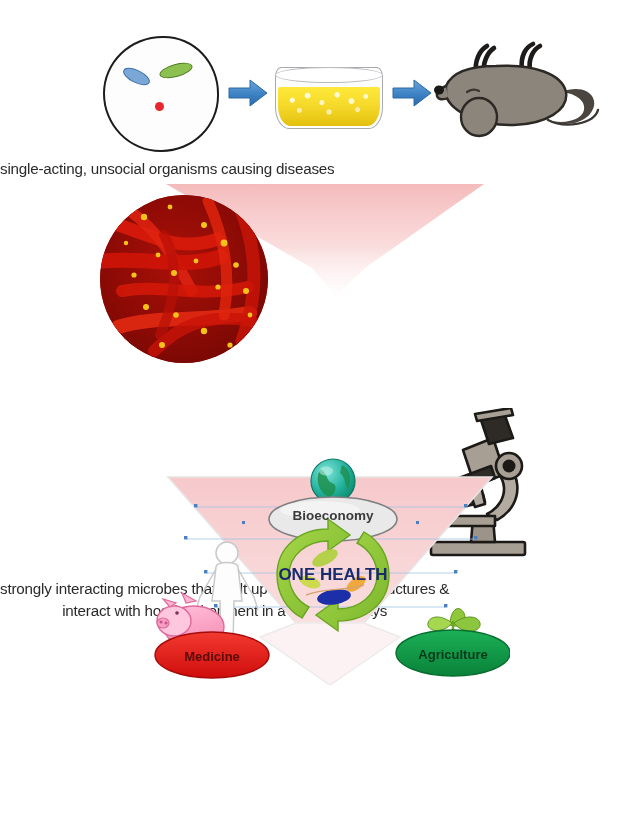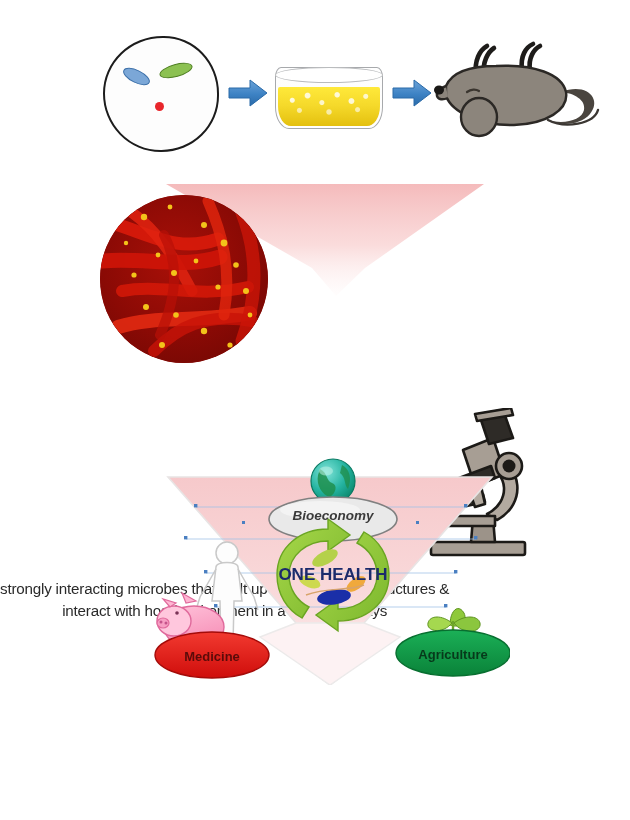--- a/index.html
+++ b/index.html
@@ -209,20 +209,21 @@
       <path d="M16 56 C10 58 6 62 7 66 C8 70 13 70 18 68" fill="#8c857c" stroke="#2b2825" stroke-width="2.4"></path>
 
       <ellipse cx="9" cy="60" rx="5" ry="4.6" fill="#1a1816"></ellipse>
 
       <path d="M37 62 C41 59 46 59 49 61" fill="none" stroke="#3a352f" stroke-width="2.2" stroke-linecap="round"></path>
 
       <ellipse cx="49" cy="87" rx="18" ry="19" fill="#8c857c" stroke="#2b2825" stroke-width="2.4"></ellipse>
     </svg>
   </div>
 
+  <div class="caption panel-caption" id="caption-one" style="position:absolute;">single-acting, unsocial organisms causing diseases</div>
 </div>
 
 <svg class="funnel-mid" viewBox="0 0 330 118">
   <defs>
     <linearGradient id="fnl1" x1="0" y1="0" x2="0" y2="1">
       <stop offset="0%" stop-color="#f4b7b8" stop-opacity="0.95"></stop>
       <stop offset="55%" stop-color="#f8cdcd" stop-opacity="0.7"></stop>
       <stop offset="100%" stop-color="#fdeeee" stop-opacity="0.12"></stop>
     </linearGradient>
   </defs>
@@ -445,16 +446,16 @@
       </g>
 
       <g>
         <ellipse cx="303" cy="198" rx="57" ry="23" fill="url(#agrg)" stroke="#086f30" stroke-width="1.4"></ellipse>
         <text x="303" y="204" text-anchor="middle" font-family="Liberation Sans, sans-serif" font-size="13" font-weight="bold" fill="#07391b">Agriculture</text>
       </g>
     </svg>
 
     
     <div style="position:absolute; left:119px; top:53px; width:128px; text-align:center;
-                font-size:13.5px; font-weight:bold; color:#3a3a3a; pointer-events:none;font-style:italic;">Bioeconomy</div>
+                font-size:13.5px; font-weight:bold; color:#3a3a3a; pointer-events:none;">Bioeconomy</div>
   </div>
 
 </div>
 
 </body></html>

